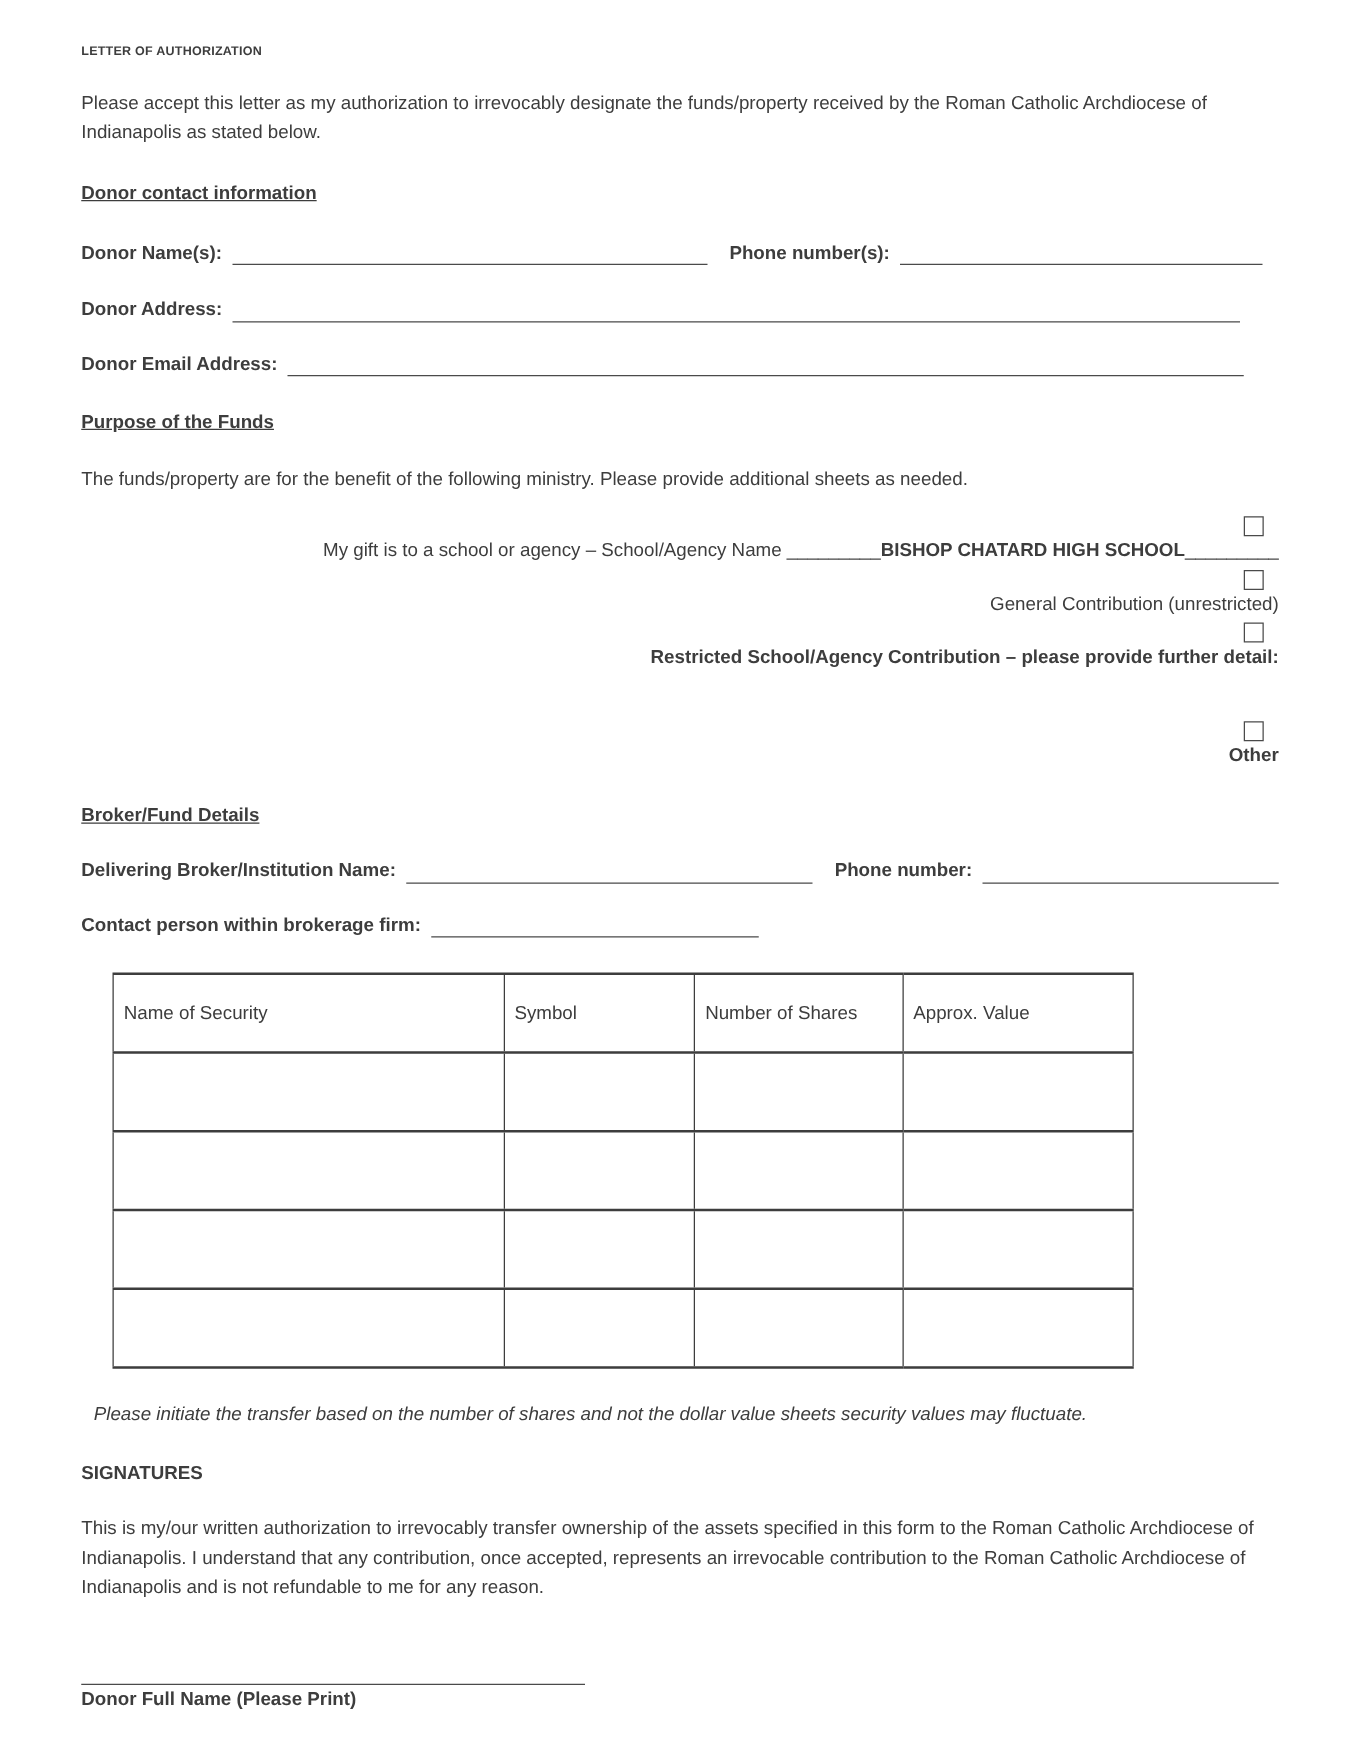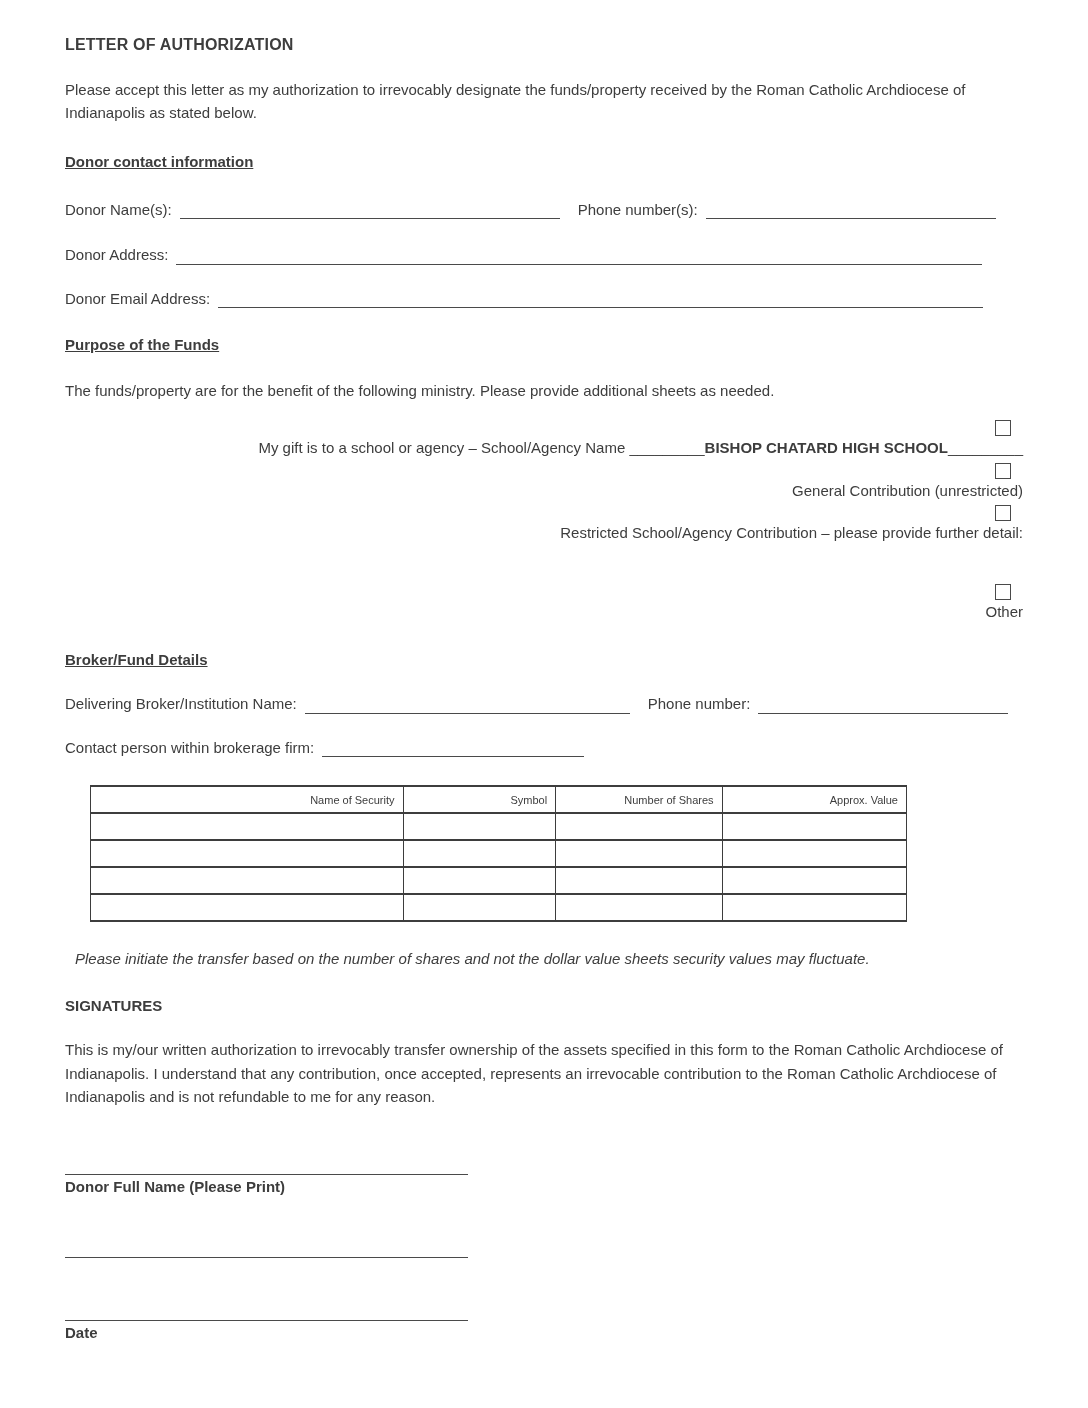--- a/index.html
+++ b/index.html
@@ -11,21 +11,21 @@
     font-size: 15px;
     box-sizing: border-box;
   }
   .page {
     padding: 36px 65px 40px 65px;
     box-sizing: border-box;
     width: 1088px;
   }
   .doc-title {
     font-weight: bold;
-    font-size: 16px;
+    font-size: 10px;
     letter-spacing: 0.2px;
   }
   .para { line-height: 1.55; margin-top: 24px; }
   .section-heading {
     font-weight: bold;
     text-decoration: underline;
     margin-top: 28px;
   }
   .caps-heading { font-weight: bold; margin-top: 30px; }
   .field-row {
@@ -33,21 +33,21 @@
     align-items: flex-end;
     margin-top: 26px;
     line-height: 1.3;
   }
   .fill {
     border-bottom: 1px solid #4a4a4a;
     height: 16px;
     display: inline-block;
     box-sizing: border-box;
   }
-  .lbl { white-space: nowrap; }
+  .lbl { white-space: nowrap; font-weight: bold; }
   .gap-sm { width: 8px; flex: none; }
   .gap-md { width: 18px; flex: none; }
   .checkbox-row {
     display: flex;
     align-items: flex-end;
     margin-top: 6px;
     line-height: 1.35;
     flex-direction: column;
   }
   .checkbox {
@@ -71,24 +71,24 @@
     margin-left: 25px;
     width: 817px;
     table-layout: fixed;
   }
   .sec-table th, .sec-table td {
     border-left: 1px solid #3d3d3d;
     border-right: 1px solid #3d3d3d;
     border-top: 2px solid #3d3d3d;
     border-bottom: 2px solid #3d3d3d;
     height: 23px;
-    padding: 1px 8px;
+    padding: 19px 8px;
     font-weight: normal;
-    text-align: right;
-    font-size: 11px;
+    text-align: left;
+    font-size: 15px;
   }
   .col-name  { width: 38.3%; }
   .col-sym   { width: 18.7%; }
   .col-num   { width: 20.4%; }
   .col-val   { width: 22.6%; }
   .note {
     font-style: italic;
     margin-top: 28px;
     padding-left: 10px;
   }

